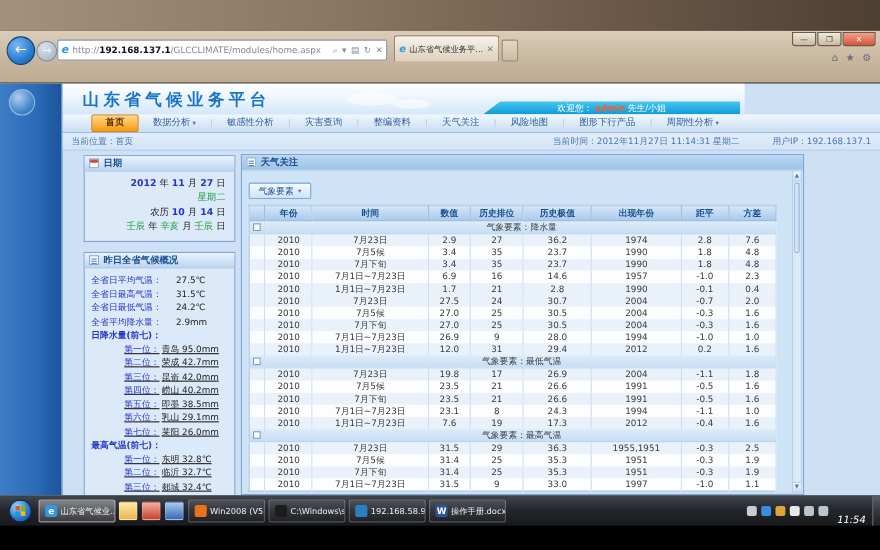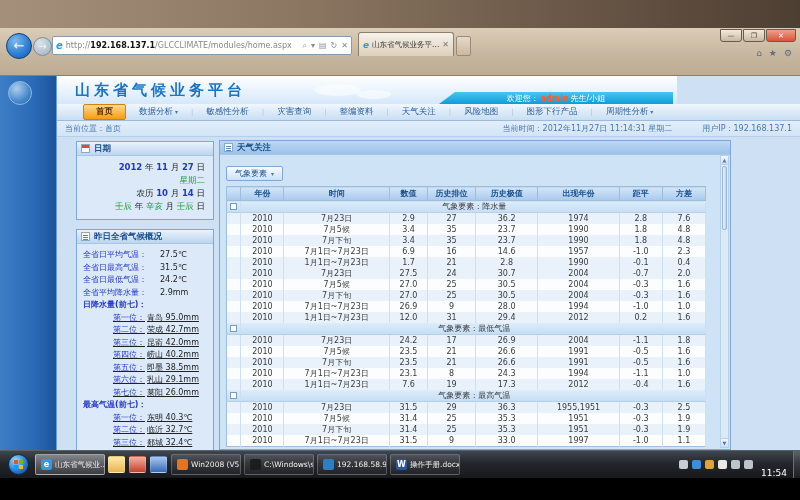--- a/index.html
+++ b/index.html
@@ -159,21 +159,21 @@
   .tb-btn { height:21px; display:flex; align-items:center; padding:0 5px; margin-right:3px;
     border:1px solid rgba(255,255,255,.22); border-radius:2px;
     background:linear-gradient(rgba(255,255,255,.12),rgba(255,255,255,.03));
     color:#f0f0f0; font-size:7.5px; white-space:nowrap; overflow:hidden; max-width:70px; }
   .tb-btn.active { background:linear-gradient(rgba(255,255,255,.38),rgba(255,255,255,.14));
     border-color:rgba(255,255,255,.45); }
   .tb-btn .bic { width:11px; height:11px; border-radius:2px; margin-right:3px; flex:none;
     font-size:8px; line-height:11px; text-align:center; color:#fff; font-weight:bold; }
   #tray { margin-left:auto; display:flex; align-items:center; gap:4px; padding-right:4px; }
   #tray .tray-ic { width:9px; height:9px; border-radius:2px; }
-  #clock { color:#fff; font-size:9px; margin:16px 6px 0 4px; }
+  #clock { color:#fff; font-size:9px; margin:16px 6px 0 4px;font-style:italic; }
   #show-desktop { width:7px; height:28px; border-left:1px solid #6a707a;
     background:linear-gradient(rgba(255,255,255,.15),rgba(255,255,255,.02)); }
   #black-band { left:0; top:478px; width:800px; height:22px; background:#000; }
 </style>
 </head>
 <body>
 
 <div id="desktop-top" class="abs"></div>
 
 <div id="browser" class="abs">
@@ -316,21 +316,21 @@
                 <span class="lbl">第六位：</span>
                 <span class="val">乳山 29.1mm</span>
               </div>
               <div class="rank">
                 <span class="lbl">第七位：</span>
                 <span class="val">莱阳 26.0mm</span>
               </div>
               <div class="grp-title">最高气温(前七)：</div>
               <div class="rank">
                 <span class="lbl">第一位：</span>
-                <span class="val">东明 40.3℃</span>
+                <span class="val">东明 32.8℃</span>
               </div>
               <div class="rank">
                 <span class="lbl">第二位：</span>
                 <span class="val">临沂 32.7℃</span>
               </div>
               <div class="rank">
                 <span class="lbl">第三位：</span>
                 <span class="val">郯城 32.4℃</span>
               </div>
               <div class="rank">
@@ -490,21 +490,21 @@
                 <td class="c8">1.6</td>
               </tr>
               <tr class="band">
                 <td class="c0"><span class="cb"></span></td>
                 <td class="band-title" colspan="8">气象要素：最低气温</td>
               </tr>
               <tr class="odd">
                 <td class="c0"></td>
                 <td class="c1">2010</td>
                 <td class="c2">7月23日</td>
-                <td class="c3">24.2</td>
+                <td class="c3">19.8</td>
                 <td class="c4">17</td>
                 <td class="c5">26.9</td>
                 <td class="c6">2004</td>
                 <td class="c7">-1.1</td>
                 <td class="c8">1.8</td>
               </tr>
               <tr class="even">
                 <td class="c0"></td>
                 <td class="c1">2010</td>
                 <td class="c2">7月5候</td>

